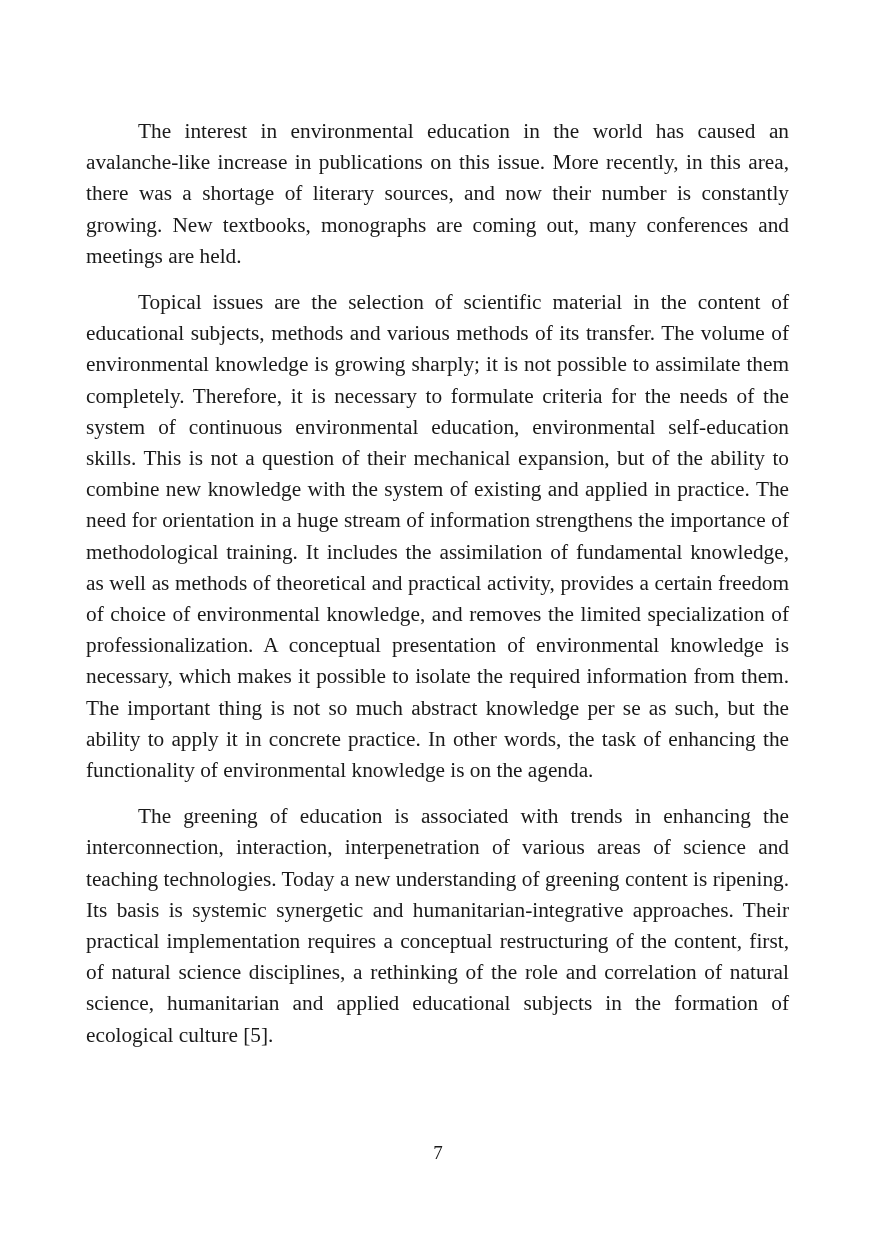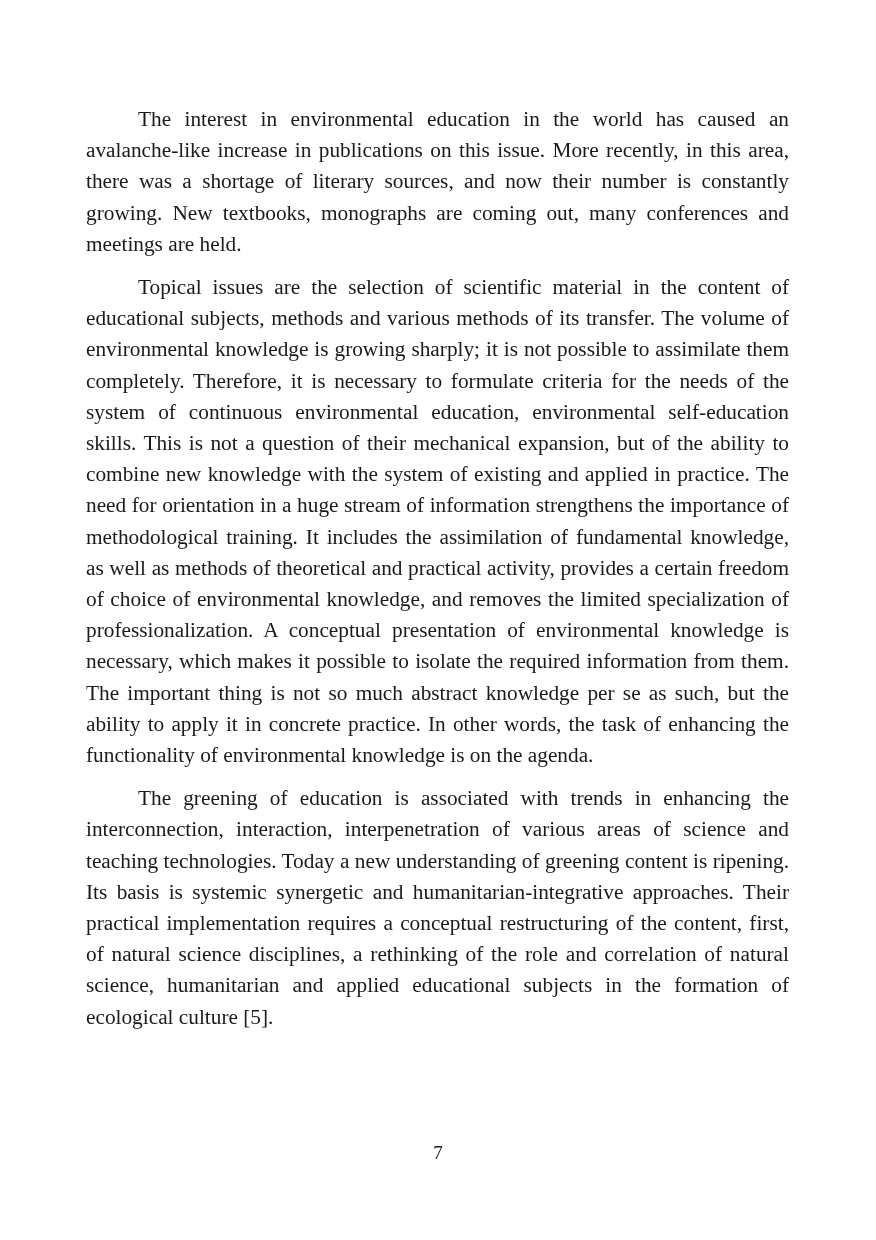--- a/index.html
+++ b/index.html
@@ -2,21 +2,21 @@
 <html><head>
 <meta charset="utf-8">
 <style>
   html, body { margin: 0; padding: 0; background: #ffffff; }
   body { width: 876px; height: 1240px; position: relative; overflow: hidden; }
   .page {
     position: absolute; left: 86px; top: 101px; width: 703px;
     font-family: "Liberation Serif", serif;
     font-size: 21.3px; line-height: 31.2px; color: #1a1a1a;
   }
-  .para { margin: 3px 0 12px 0; text-align: justify; text-indent: 52px; }
+  .para { margin: 15px 0 12px 0; text-align: justify; text-indent: 52px; }
   .page-number {
     position: absolute; left: 0; width: 876px; top: 1142px; text-align: center;
     font-family: "Liberation Serif", serif; font-size: 19px; color: #1a1a1a;
   }
 </style>
 </head>
 <body>
 
 <div class="page">
   <p class="para">The interest in environmental education in the world has caused an avalanche-like increase in publications on this issue. More recently, in this area, there was a shortage of literary sources, and now their number is constantly growing. New textbooks, monographs are coming out, many conferences and meetings are held.</p>

